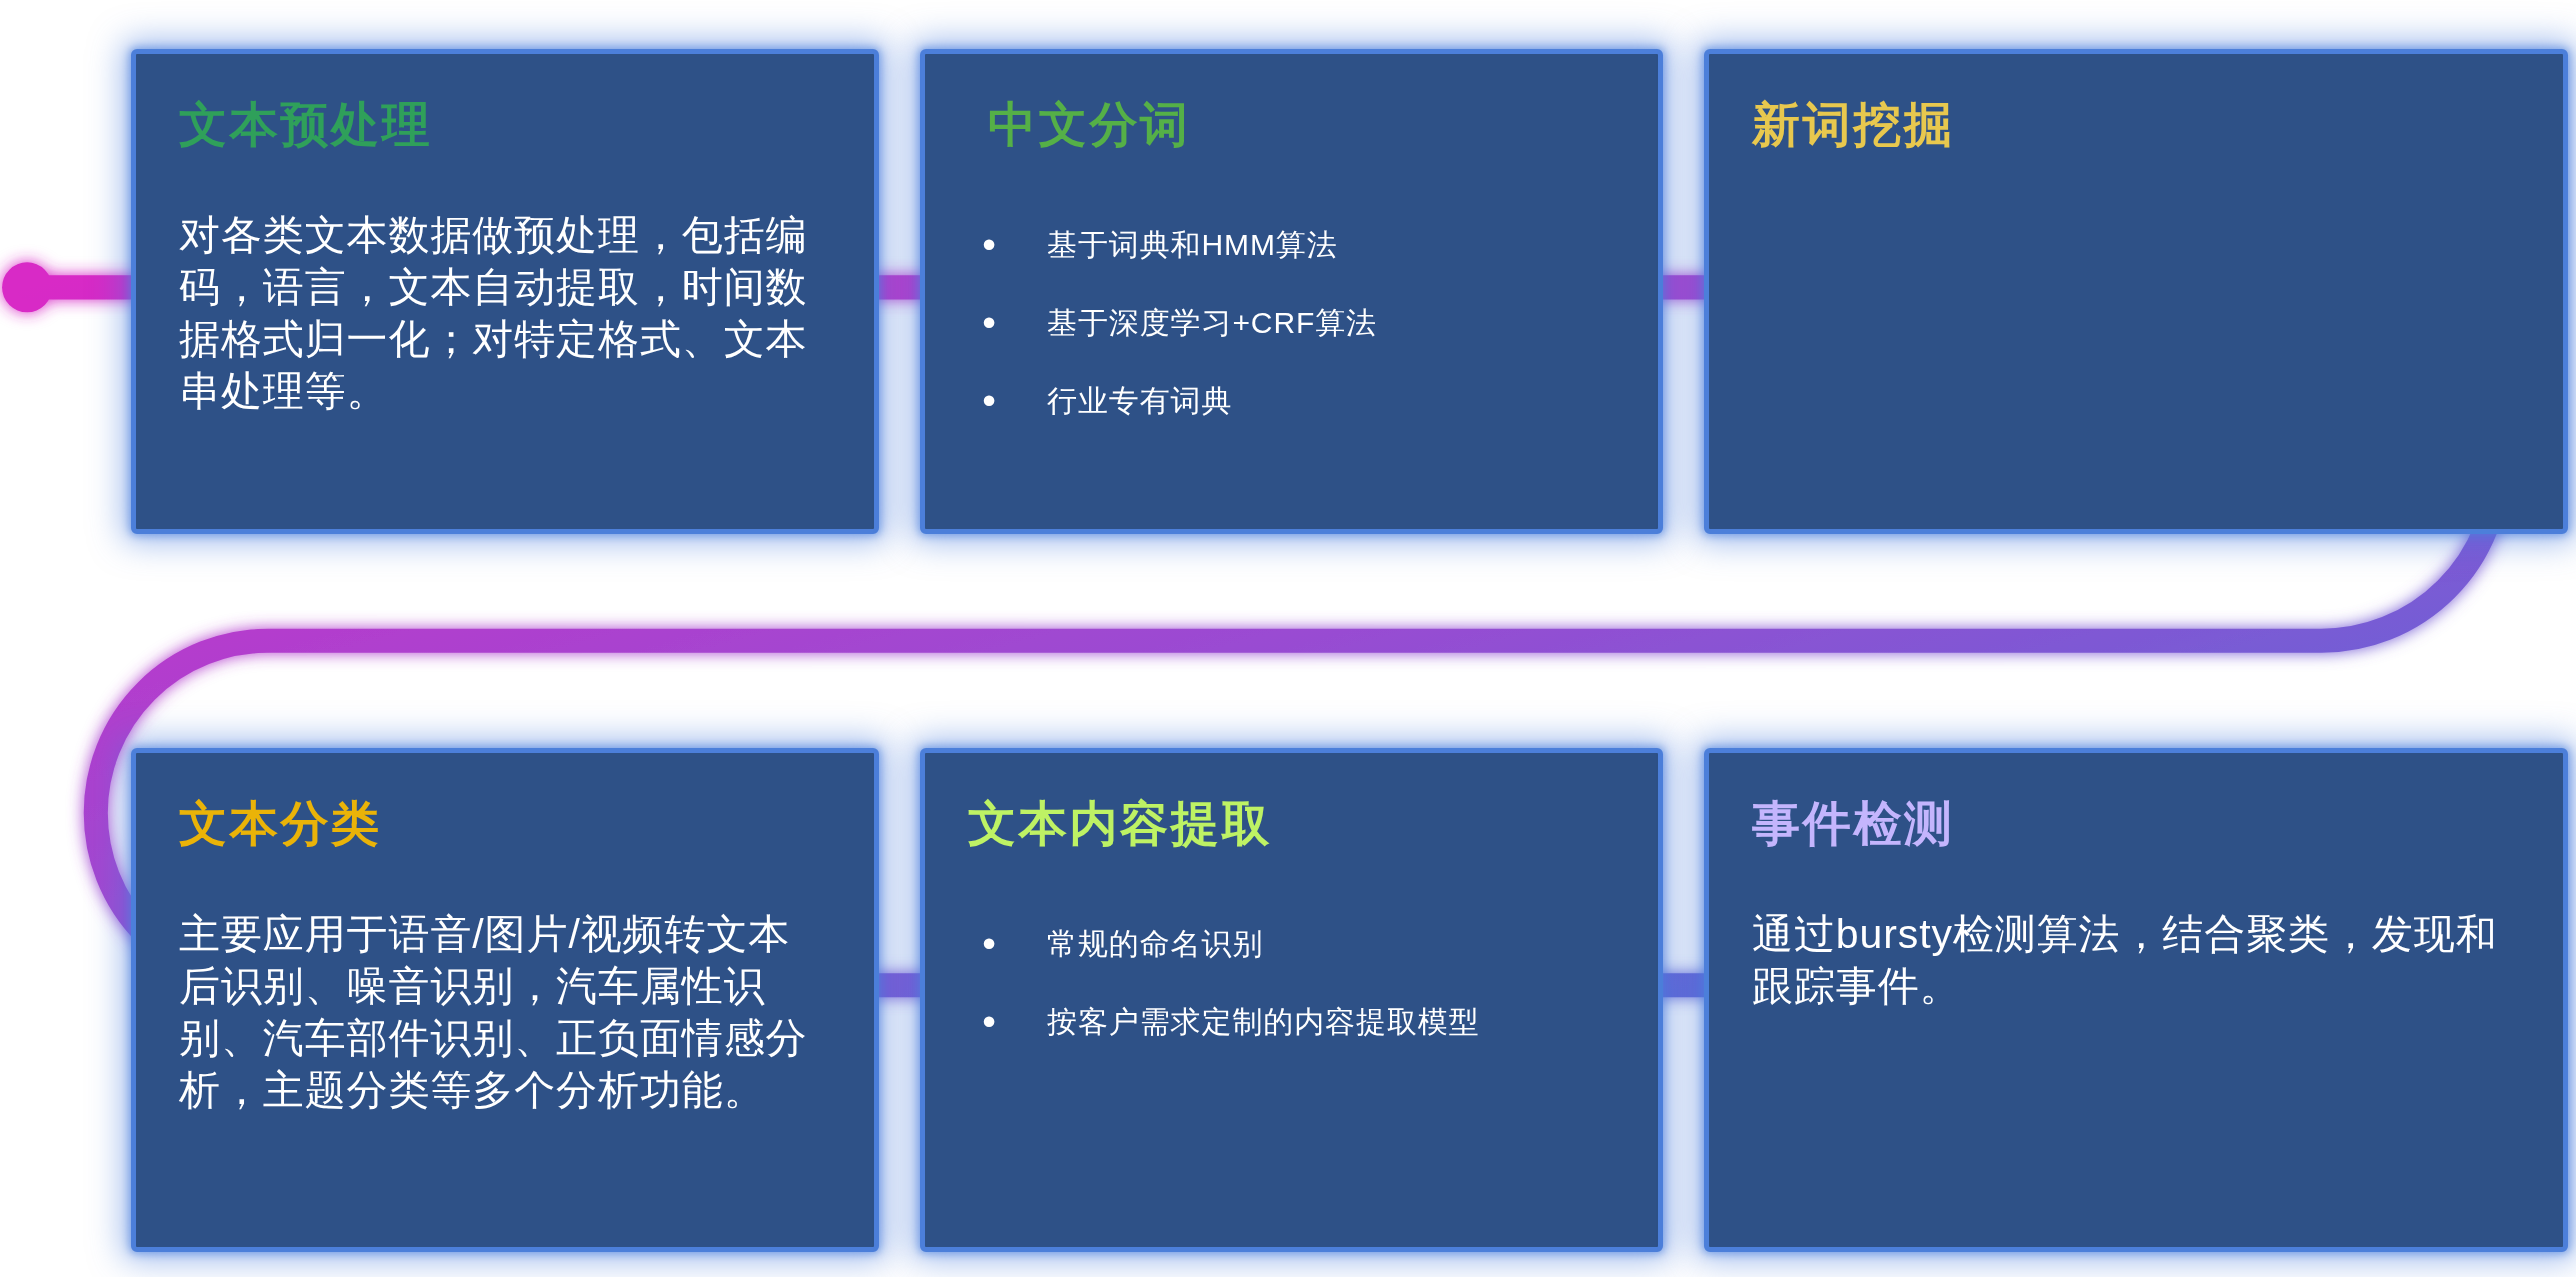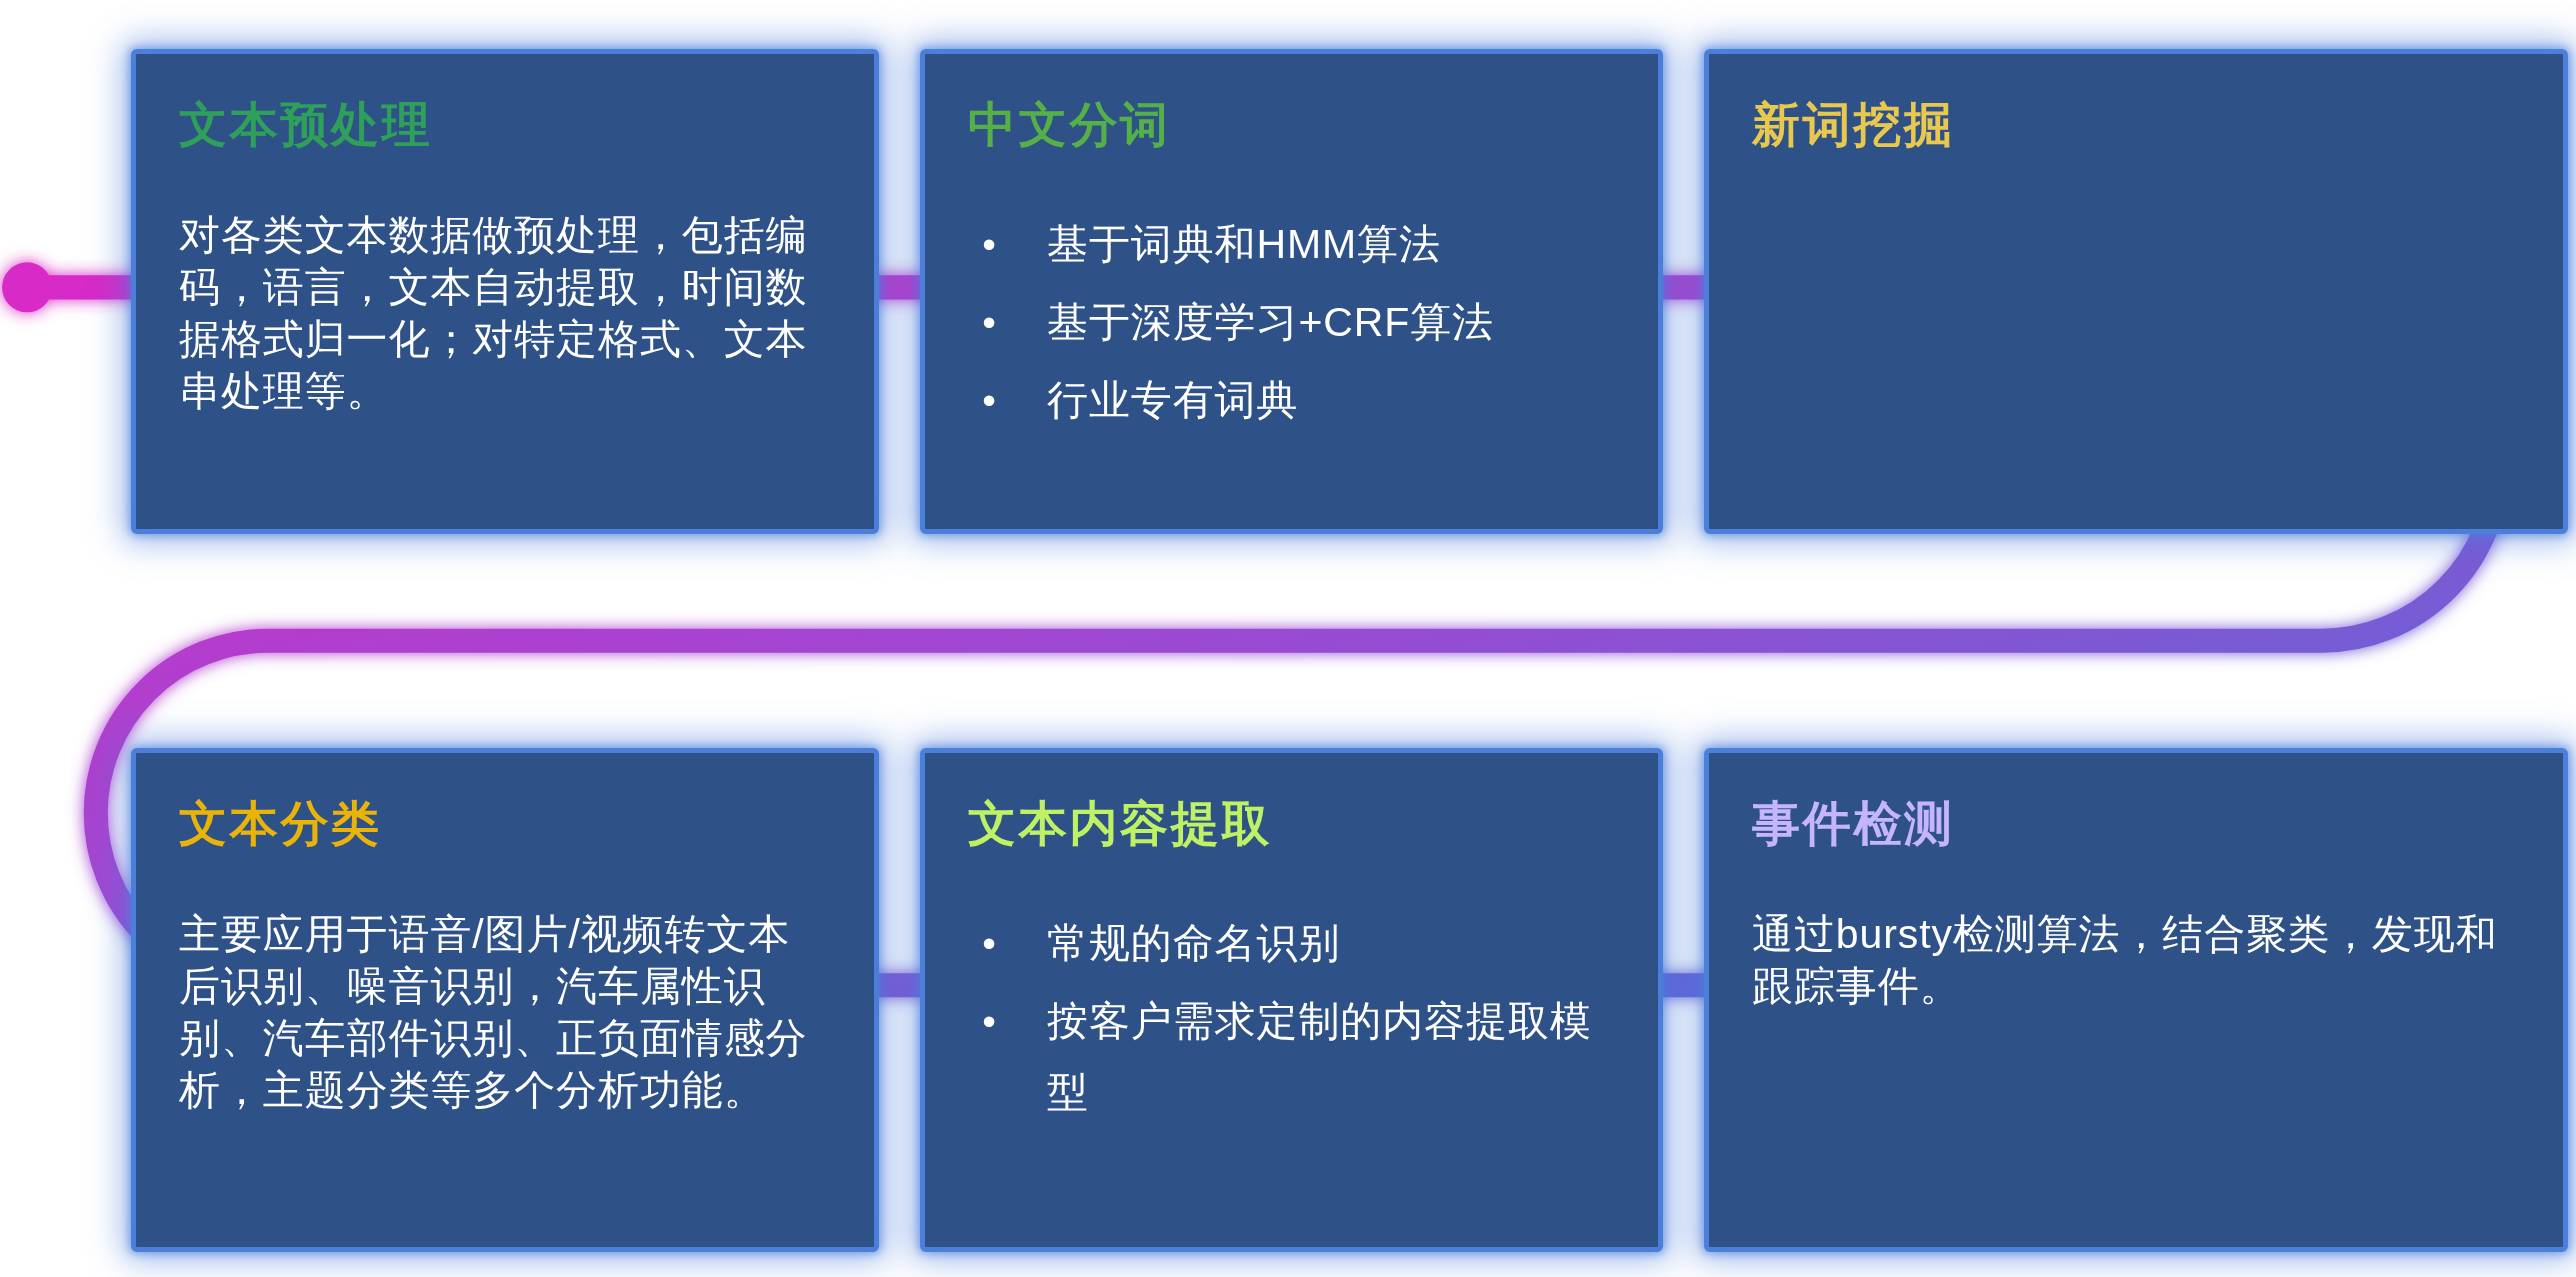--- a/index.html
+++ b/index.html
@@ -25,21 +25,21 @@
   .r1{top:49px;height:485px;}
   .r2{top:748px;height:504px;}
   .card-title{
     margin:0 0 52px;font-size:48px;font-weight:700;letter-spacing:2.7px;
   }
   .card-body{
     margin:0;color:#ffffff;font-size:41px;line-height:52px;letter-spacing:0.9px;
   }
   .card-bullets{
     margin:19.6px 0 0;padding:0;list-style:none;color:#ffffff;
-    font-size:41px;line-height:71px;letter-spacing:0.9px;
+    font-size:30px;line-height:71px;letter-spacing:0.9px;
   }
   .card-bullets li{position:relative;padding-left:79px;margin-bottom:7.1px;}
   .card-bullets li::before{content:"\2022";position:absolute;left:14.3px;top:0;font-size:39px;}
 </style>
 </head>
 <body>
 
 <div class="stage">
 
   <svg class="flow" width="2576" height="1277" viewBox="0 0 2886 1431">
@@ -63,21 +63,21 @@
       <polygon points="2786,1058 2862,1104 2786,1150" fill="#4A72D8"></polygon>
     </g>
   </svg>
 
   <section class="card r1 c1">
     <h2 class="card-title" style="color: rgb(47, 160, 90);">文本预处理</h2>
     <p class="card-body">对各类文本数据做预处理，包括编码，语言，文本自动提取，时间数据格式归一化；对特定格式、文本串处理等。</p>
   </section>
 
   <section class="card r1 c2">
-    <h2 class="card-title" style="color: rgb(85, 176, 71);">中文分词</h2>
+    <h2 class="card-title" style="color: rgb(85, 176, 71); margin-left: 20px;">中文分词</h2>
     <ul class="card-bullets">
         <li>基于词典和HMM算法</li>
         <li>基于深度学习+CRF算法</li>
         <li>行业专有词典</li>
       </ul>
   </section>
 
   <section class="card r1 c3">
     <h2 class="card-title" style="color: rgb(232, 200, 78);">新词挖掘</h2>
   </section>

